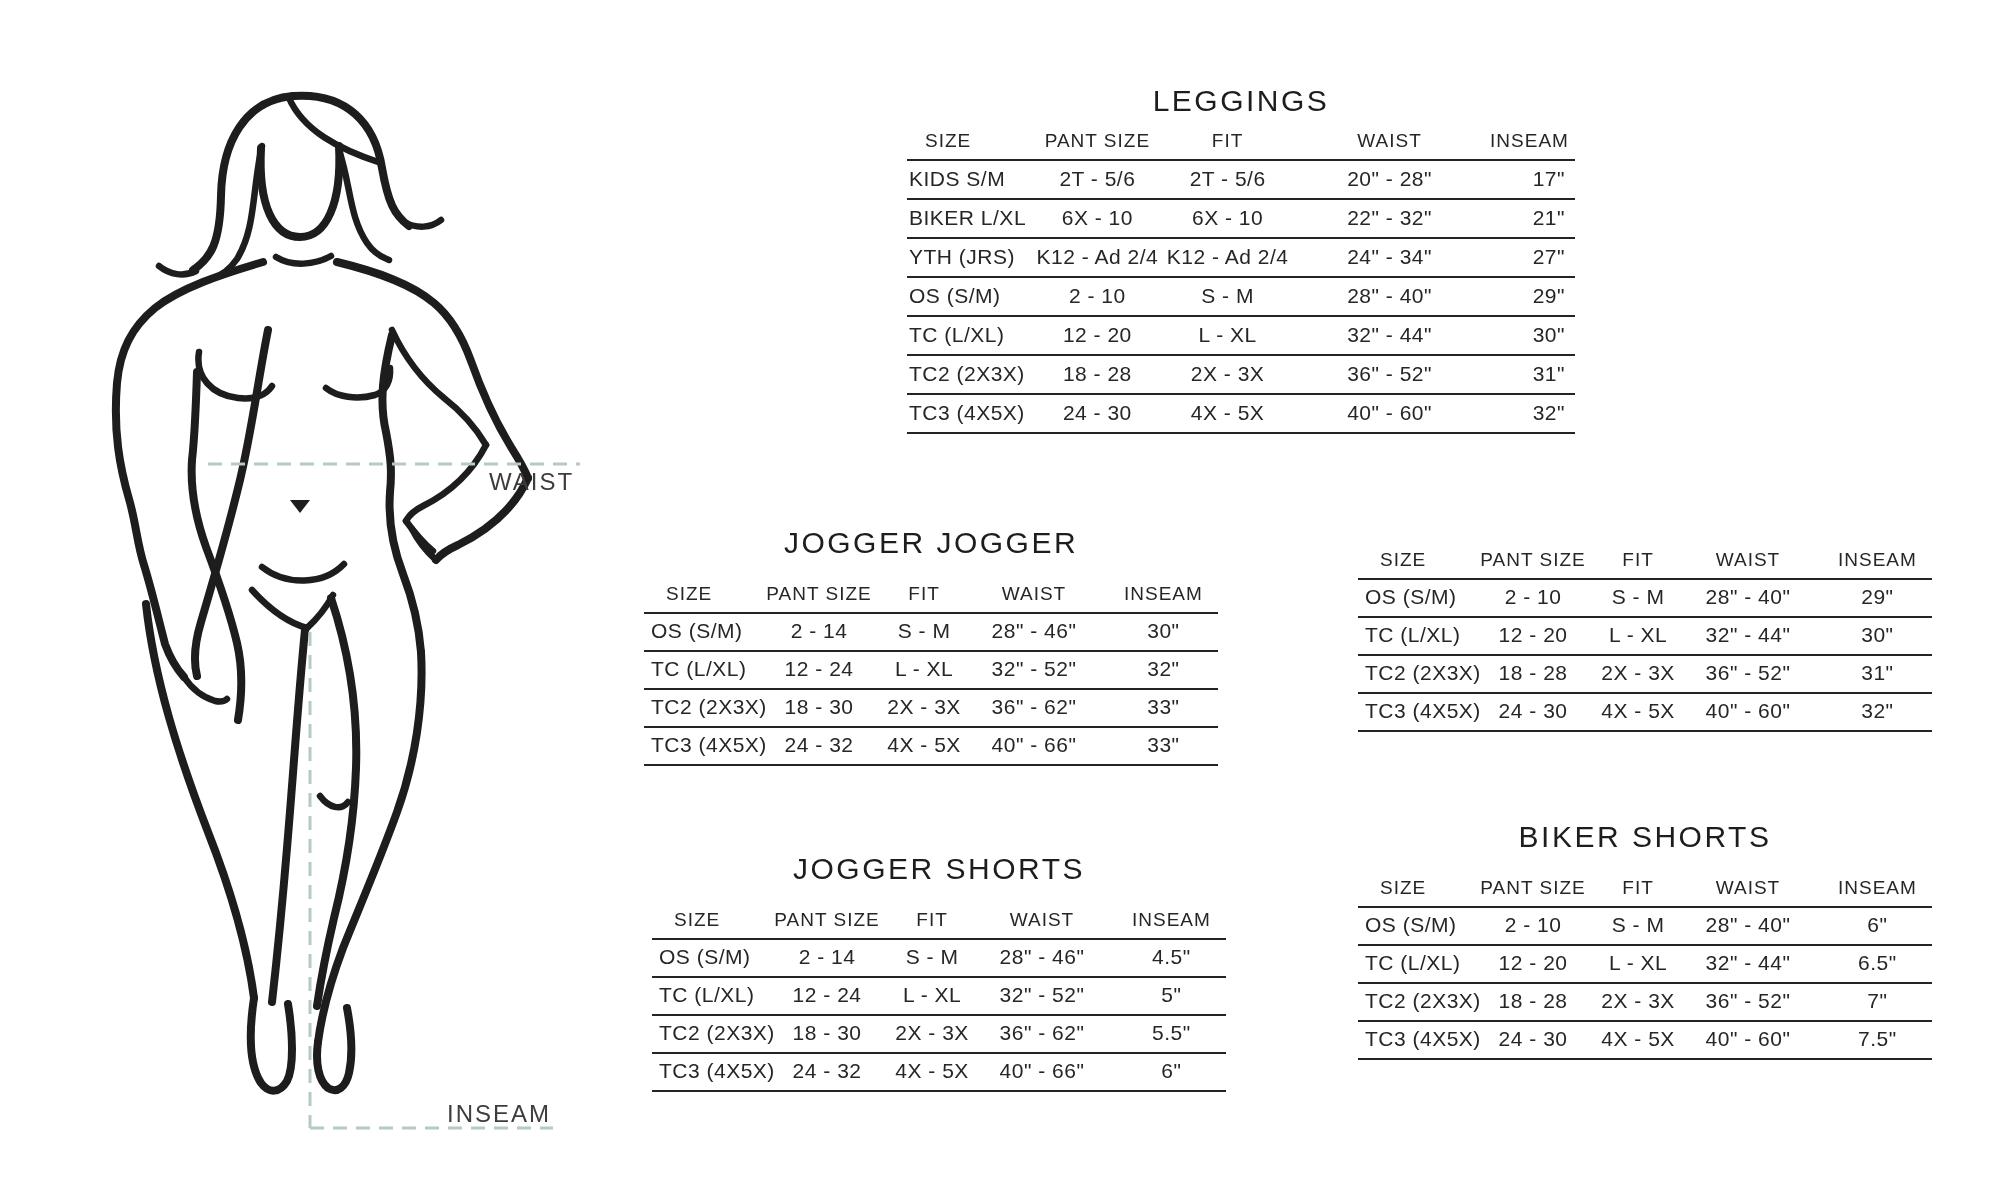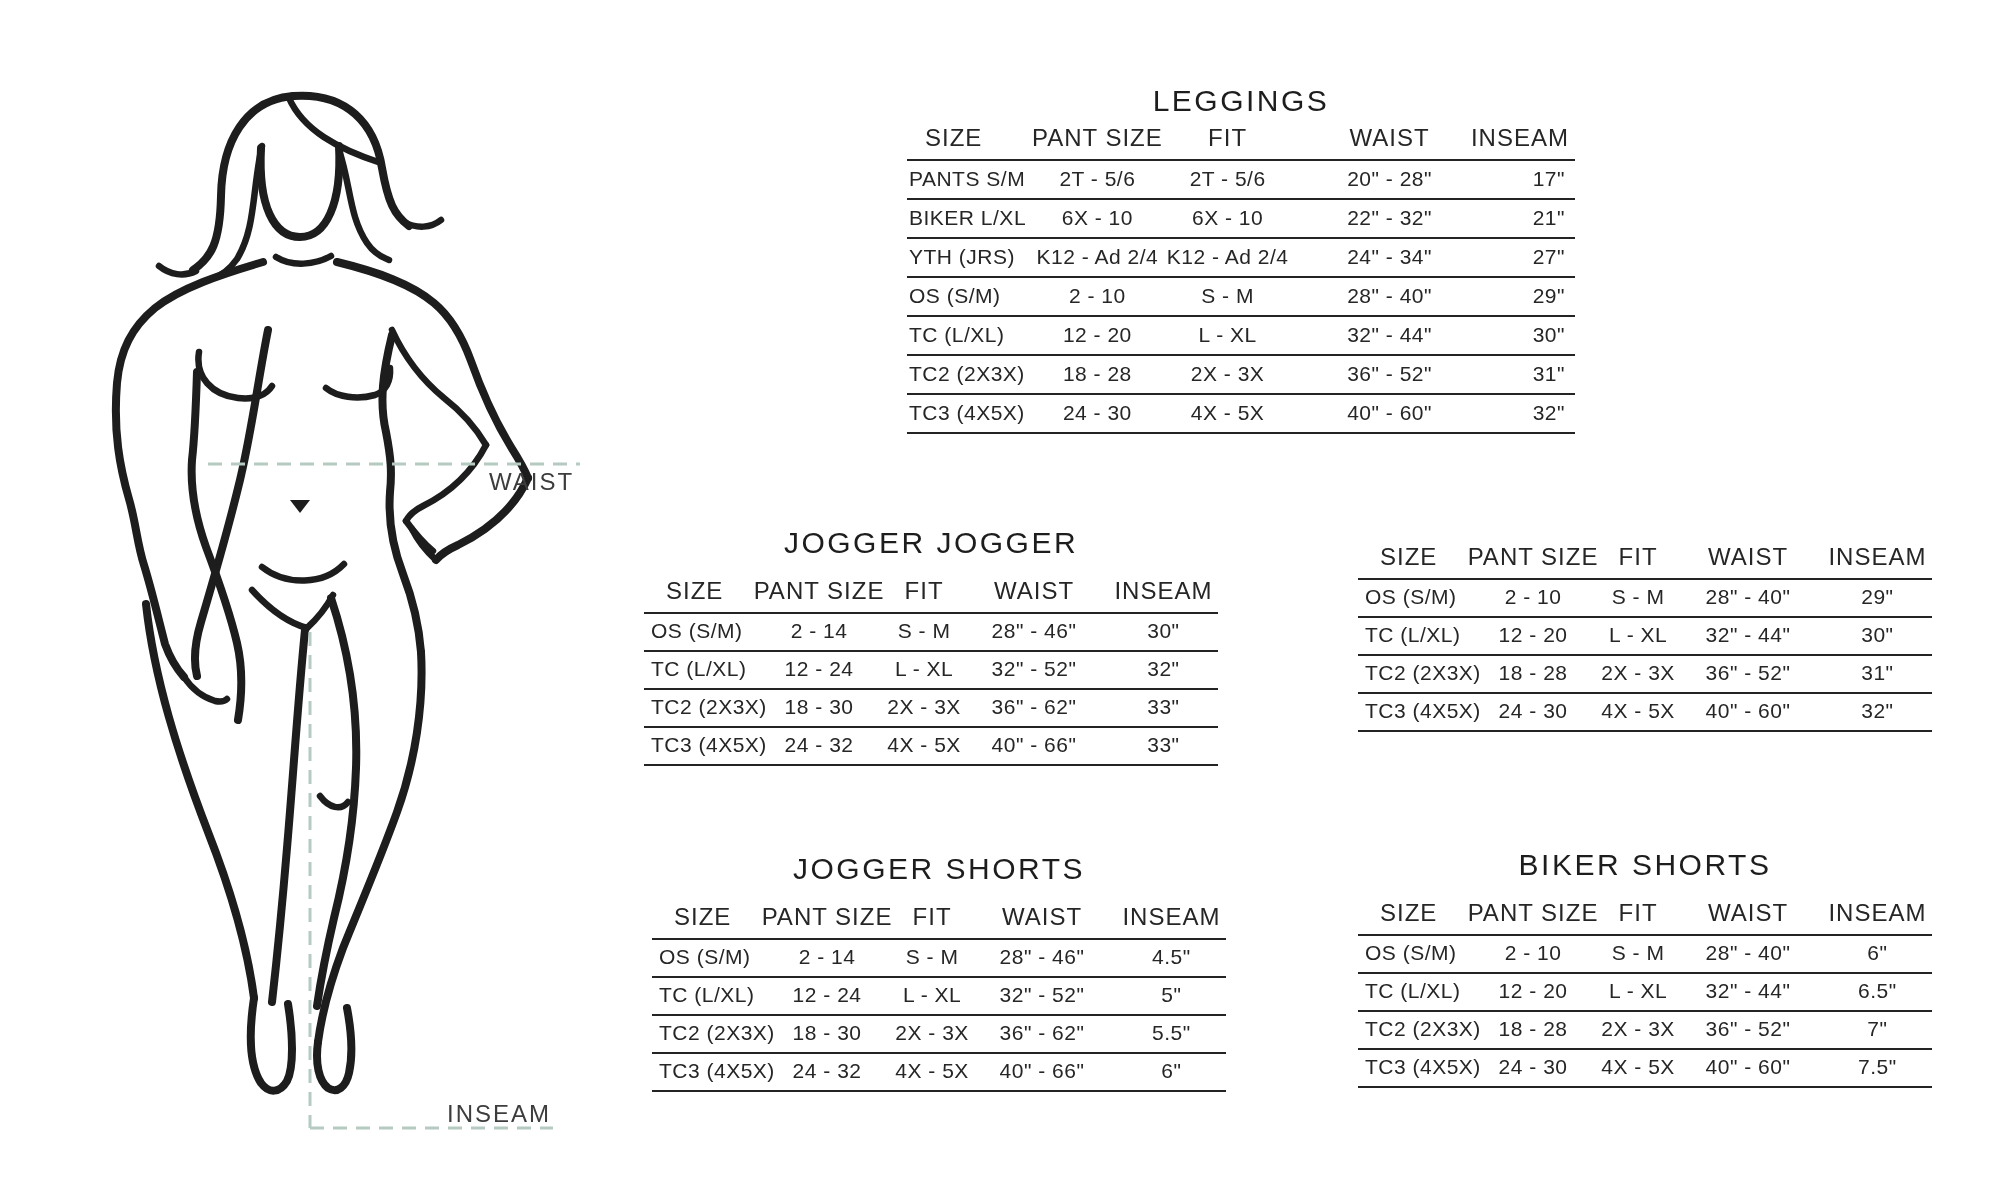--- a/index.html
+++ b/index.html
@@ -44,21 +44,21 @@
   .cell{
     display:flex;align-items:flex-end;justify-content:center;
     border-bottom:2px solid #242424;
     padding-bottom:7px;
     font-size:21px;letter-spacing:0.5px;
     white-space:nowrap;overflow:visible;
     height:39px;box-sizing:border-box;
     color:#262626;
   }
   .standard .cell{height:38px;}
-  .cell.head{height:28px;font-size:24px;letter-spacing:1px;}
+  .cell.head{height:28px;font-size:19px;letter-spacing:1px;}
   .cell.c0{justify-content:flex-start;padding-left:2px;}
   .standard .cell.c0{padding-left:7px;}
   .leggings .cell.head.c0{justify-content:flex-start;padding-left:18px;}
   .standard .cell.head.c0{justify-content:flex-start;padding-left:22px;}
   .leggings .cell.c4{justify-content:flex-end;padding-right:10px;}
   .leggings .cell.head.c4{padding-right:6px;}
 </style>
 </head>
 <body>
 
@@ -128,21 +128,21 @@
   <div class="measure-label" style="left:447px;top:1100px;">INSEAM</div>
 
   <section class="size-table leggings" style="left:907px;top:84px;width:668px;">
     <h2 class="size-table-title">LEGGINGS</h2>
     <div class="grid">
         <div class="cell head c0">SIZE</div>
         <div class="cell head c1">PANT SIZE</div>
         <div class="cell head c2">FIT</div>
         <div class="cell head c3">WAIST</div>
         <div class="cell head c4">INSEAM</div>
-        <div class="cell c0">PANTS S/M</div>
+        <div class="cell c0">KIDS S/M</div>
         <div class="cell c1">2T - 5/6</div>
         <div class="cell c2">2T - 5/6</div>
         <div class="cell c3">20" - 28"</div>
         <div class="cell c4">17"</div>
         <div class="cell c0">BIKER L/XL</div>
         <div class="cell c1">6X - 10</div>
         <div class="cell c2">6X - 10</div>
         <div class="cell c3">22" - 32"</div>
         <div class="cell c4">21"</div>
         <div class="cell c0">YTH (JRS)</div>
@@ -258,21 +258,21 @@
         <div class="cell c3">36" - 62"</div>
         <div class="cell c4">5.5"</div>
         <div class="cell c0">TC3 (4X5X)</div>
         <div class="cell c1">24 - 32</div>
         <div class="cell c2">4X - 5X</div>
         <div class="cell c3">40" - 66"</div>
         <div class="cell c4">6"</div>
       </div>
   </section>
 
-  <section class="size-table standard" style="left:1358px;top:848px;width:574px;">
+  <section class="size-table standard" style="left:1358px;top:820px;width:574px;">
     <h2 class="size-table-title">BIKER SHORTS</h2>
     <div class="grid">
         <div class="cell head c0">SIZE</div>
         <div class="cell head c1">PANT SIZE</div>
         <div class="cell head c2">FIT</div>
         <div class="cell head c3">WAIST</div>
         <div class="cell head c4">INSEAM</div>
         <div class="cell c0">OS (S/M)</div>
         <div class="cell c1">2 - 10</div>
         <div class="cell c2">S - M</div>

